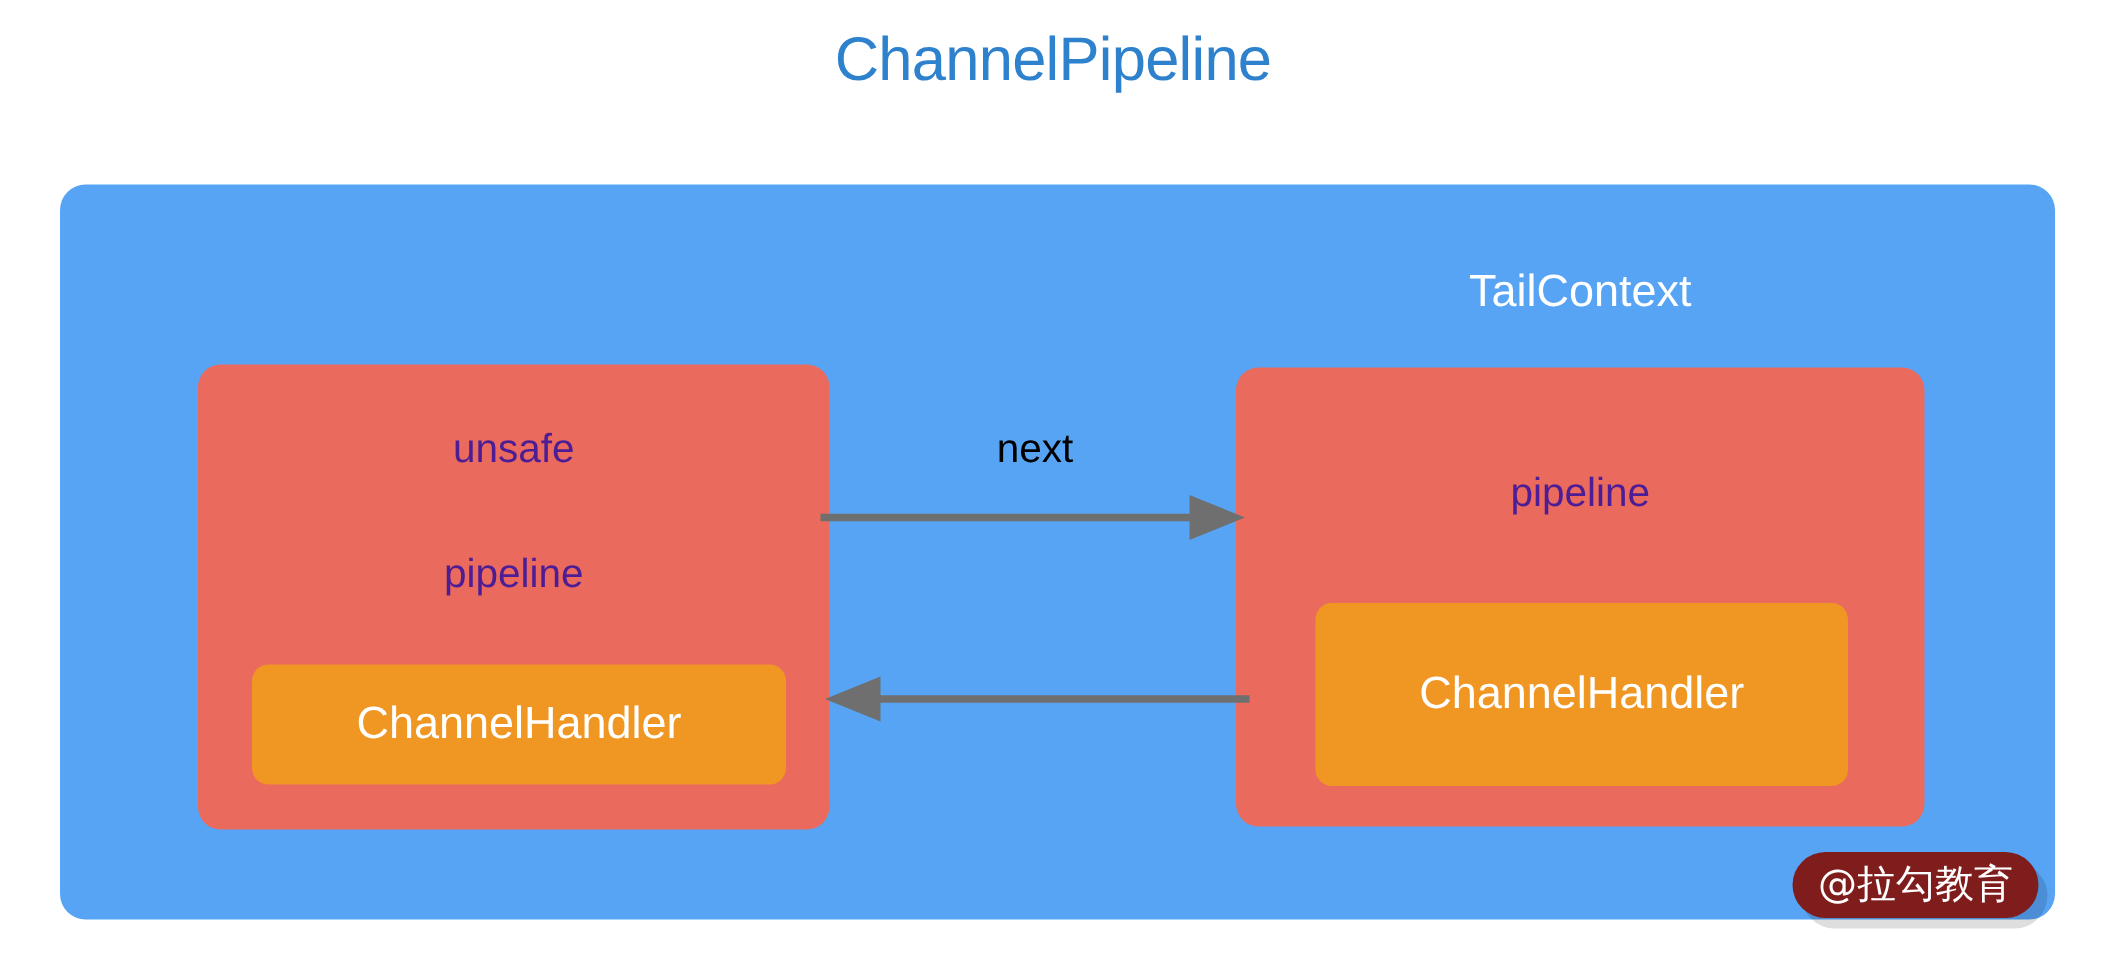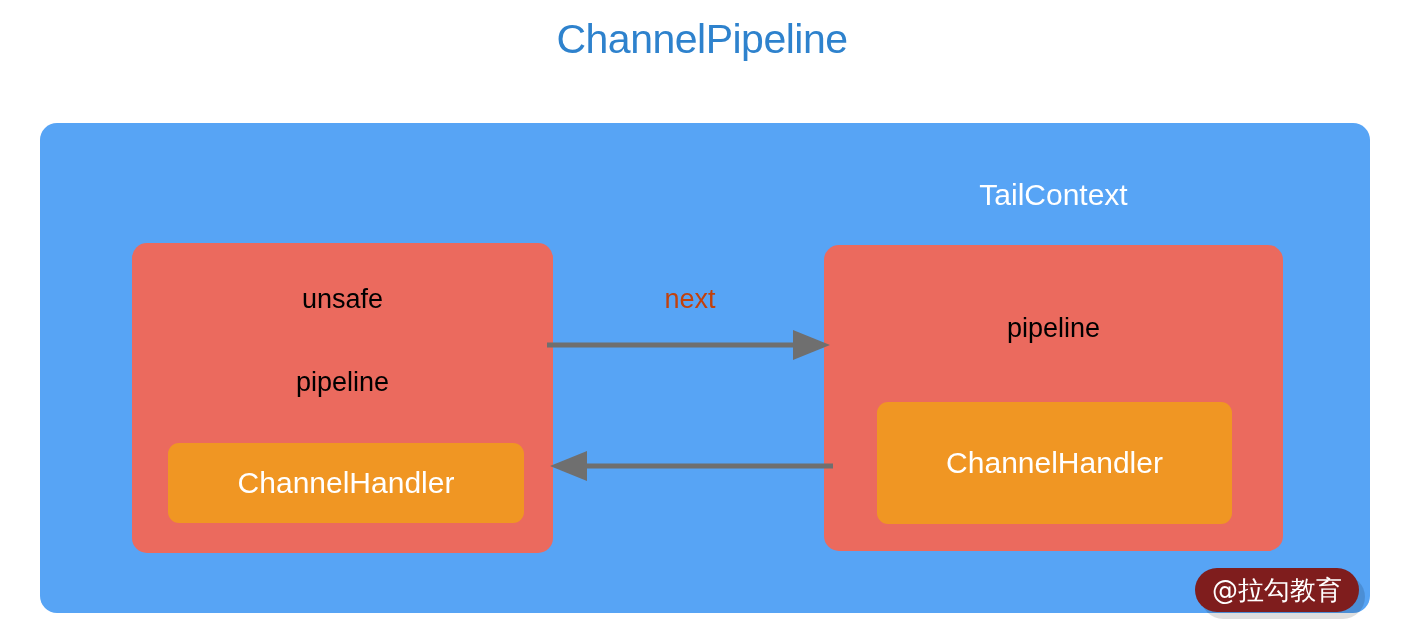--- a/index.html
+++ b/index.html
@@ -84,21 +84,21 @@
     top: 245px;
     width: 459px;
     height: 306px;
   }
 
   
   .field-label {
     position: absolute;
     font-size: 27px;
     font-weight: 400;
-    color: #000000;
+    color: #4c1d95;
     text-align: center;
     white-space: nowrap;
     line-height: 1;
   }
   #head-field-unsafe {
     left: 0;
     top: 43px;
     width: 421px;
   }
   #head-field-pipeline {
@@ -154,21 +154,21 @@
   #prev-arrow {
     left: 545px;
     top: 449px;
     width: 290px;
     height: 34px;
   }
   .arrow-label {
     position: absolute;
     font-size: 27px;
     font-weight: 400;
-    color: #c2410c;
+    color: #000000;
     text-align: center;
     white-space: nowrap;
     line-height: 1;
   }
   #next-label {
     left: 545px;
     top: 286px;
     width: 290px;
   }
   #prev-label {

